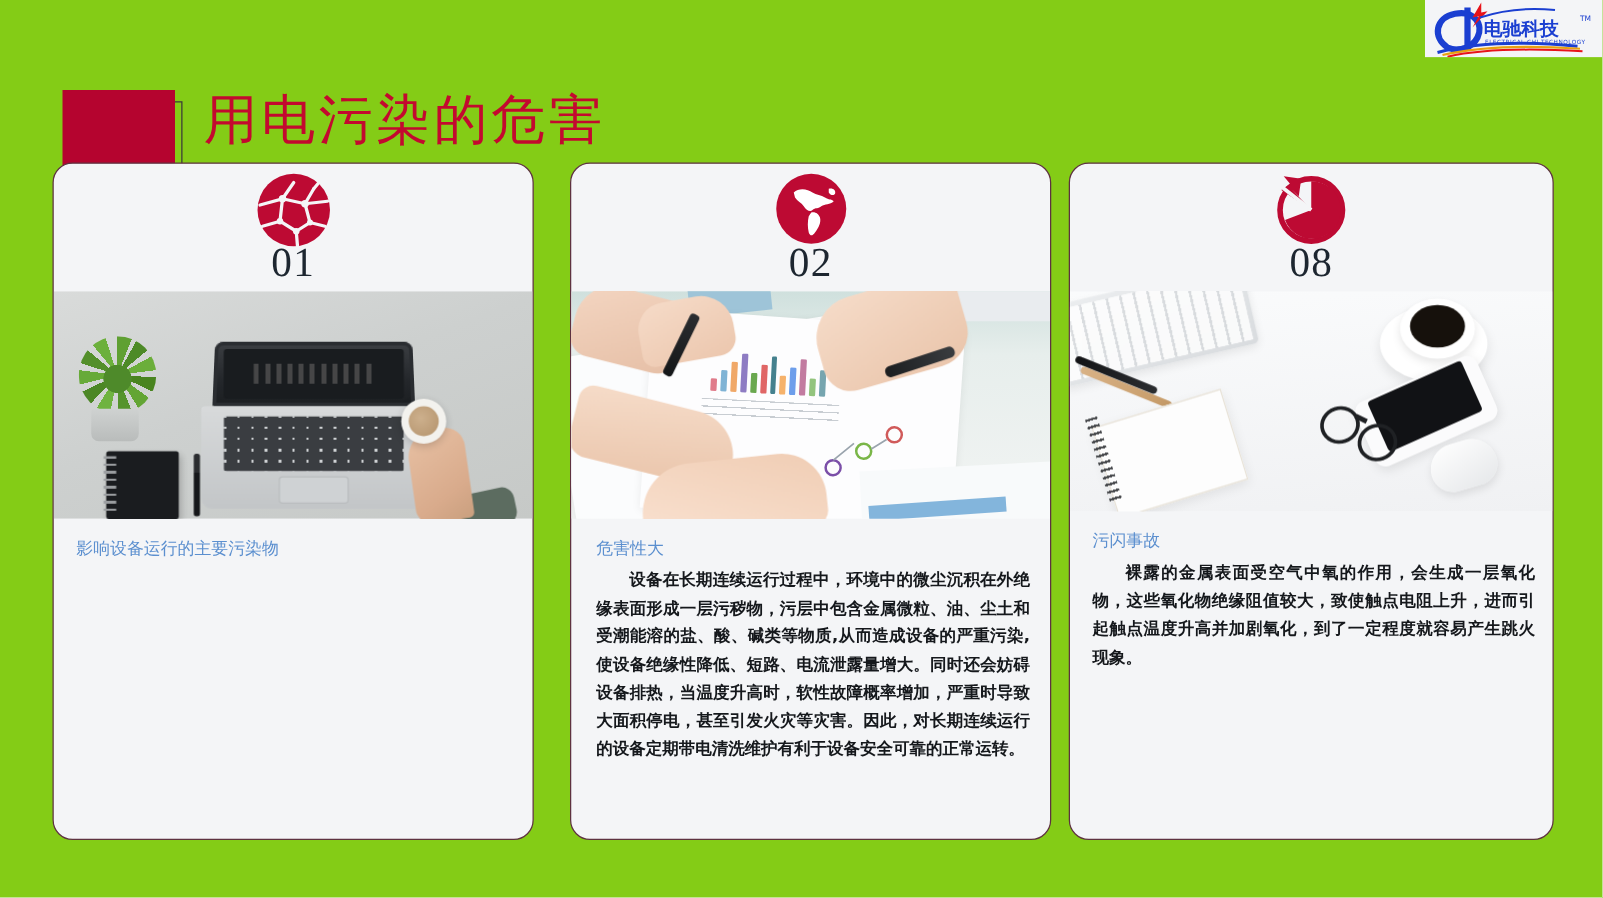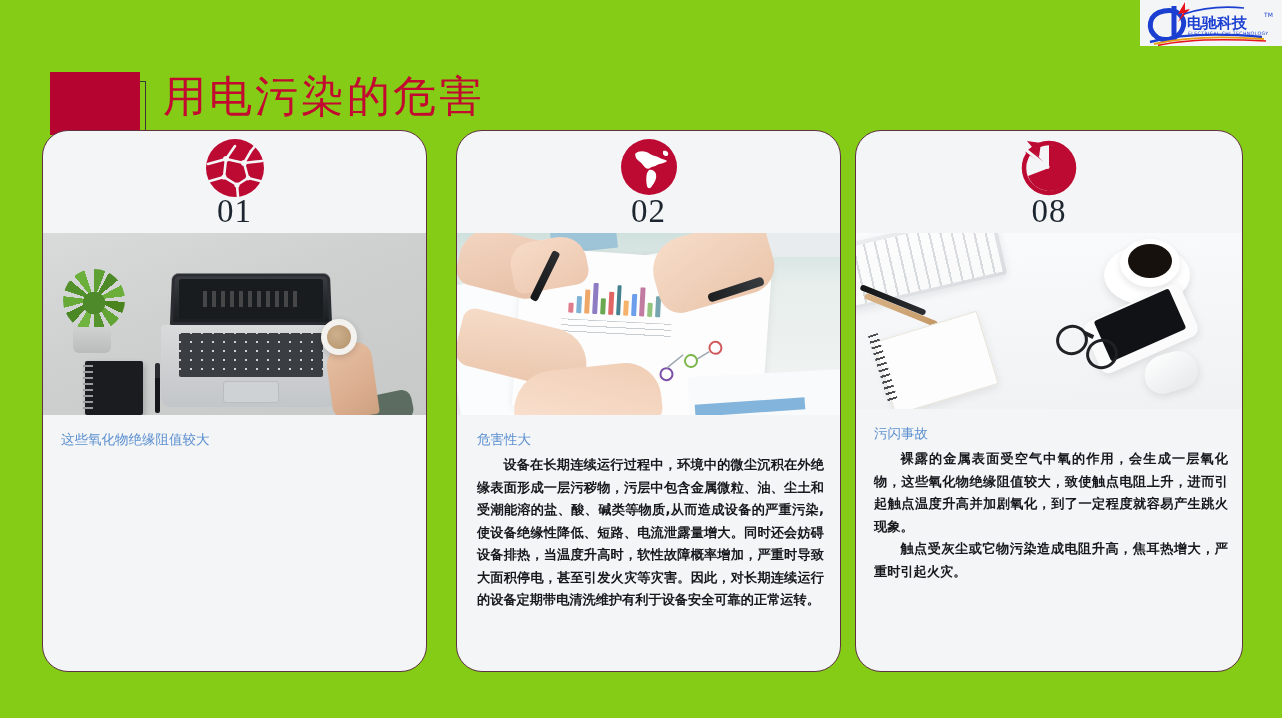--- a/index.html
+++ b/index.html
@@ -61,21 +61,21 @@
     position: absolute;
     left: 0; top: 130px;
     width: 1282px; height: 545px;
   }
   .card {
     position: absolute;
     top: 0;
     width: 385px;
     height: 542px;
     border: 1.2px solid #5e3240;
-    border-radius: 26px;
+    border-radius: 16px;
     background: #f4f5f7;
     overflow: hidden;
   }
   .card-1 { left: 42px; }
   .card-2 { left: 456px; }
   .card-3 { left: 855px; width: 388px; }
 
   .card-head {
     position: relative;
     height: 102px;
@@ -355,21 +355,21 @@
           <div class="ph spiral"></div>
           <div class="ph pen"></div>
           <div class="ph sleeve"></div>
           <div class="ph hand"></div>
           <div class="ph cup"></div>
           <div class="ph coffee"></div>
         </div>
       </div>
 
       <div class="card-body">
-        <div class="card-subtitle">这些氧化物绝缘阻值较大</div>
+        <div class="card-subtitle">影响设备运行的主要污染物</div>
       </div>
     </div>
 
     <div class="card card-2">
       <div class="card-head">
         <div class="card-icon">
           <svg width="60" height="60" viewBox="0 0 60 60">
             <circle cx="30" cy="30" r="28" fill="#bd0a33"></circle>
             <path d="M16 17 C20 13, 27 14, 31 17 C34 19, 38 19, 41 21 C44 23, 46 22, 48 24
                      C45 27, 41 26, 38 28 C36 30, 33 29, 31 31 C29 33, 26 31, 24 28
@@ -456,18 +456,17 @@
           <div class="ph mouse"></div>
           <div class="ph glasses-l"></div>
           <div class="ph glasses-br"></div>
           <div class="ph glasses-r"></div>
         </div>
       </div>
 
       <div class="card-body">
         <div class="card-subtitle">污闪事故</div>
         <p class="card-para indent">裸露的金属表面受空气中氧的作用，会生成一层氧化物，这些氧化物绝缘阻值较大，致使触点电阻上升，进而引起触点温度升高并加剧氧化，到了一定程度就容易产生跳火现象。</p>
-        <p class="card-para indent">触点受灰尘或它物污染造成电阻升高，焦耳热增大，严重时引起火灾。</p>
       </div>
     </div>
 
   </div>
 </div>
 
 </body></html>

